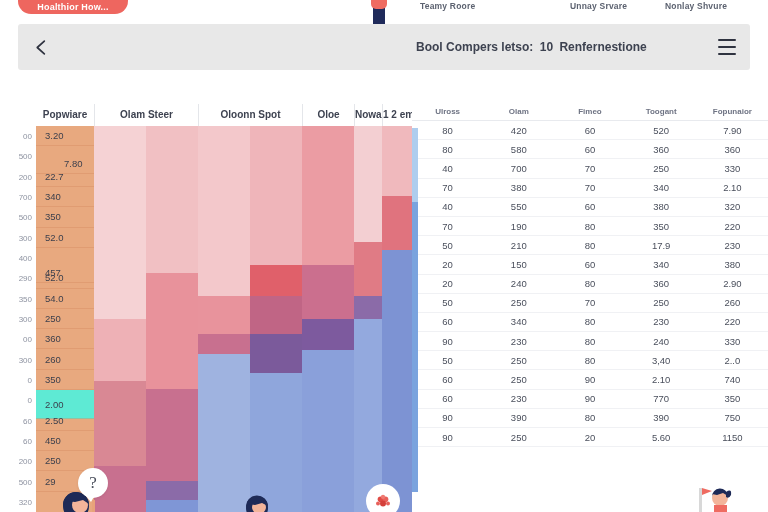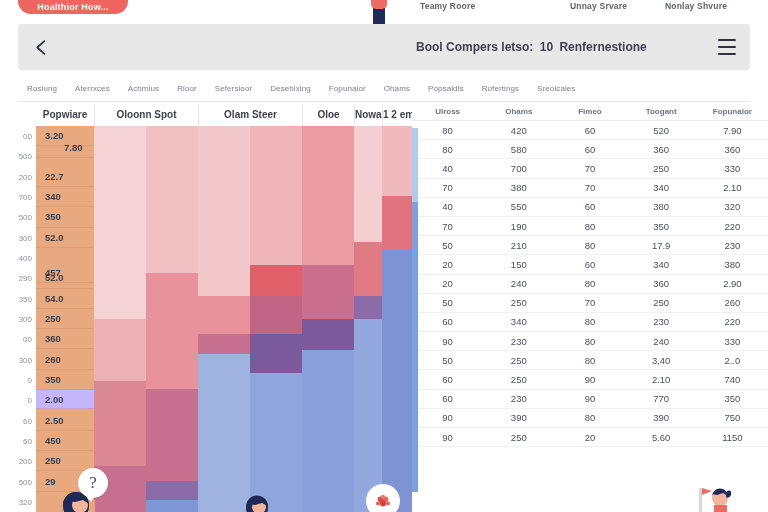--- a/index.html
+++ b/index.html
@@ -111,21 +111,21 @@
   .plot {
     position: absolute; left: 36px; top: 22px; width: 376px; height: 386px;
     display: flex; align-items: flex-end;
   }
   .gridlines { position: absolute; left: 0; top: 0; width: 376px; height: 386px; }
   .gridline { position: absolute; left: 0; width: 376px; height: 1px; background: #eceef1; }
   .col { position: relative; height: 100%; display: flex; flex-direction: column; justify-content: flex-end; }
   .seg { width: 100%; }
   .valrow {
     position: absolute; left: 0; width: 100%;
-    font-size: 9.5px; font-weight: bold; color: #3b3f4c;
+    font-size: 9.5px; font-weight: normal; color: #3b3f4c;
     display: flex; align-items: center; padding-left: 9px;
     border-bottom: 1px solid rgba(214,140,100,.45);
   }
 
   
   .tbl { width: 100%; border-collapse: collapse; table-layout: fixed; }
   .tbl th {
     font-size: 8px; font-weight: bold; color: #6f7484;
     padding: 3px 0 4px 0; text-align: center; white-space: nowrap;
     border-bottom: 1px solid #e8eaee;
@@ -202,39 +202,26 @@
       <span>Renfernestione</span>
     </div>
 
     <div class="hamburger">
       <span></span>
         <span></span>
         <span></span>
     </div>
   </div>
 
-  <div class="filter-row" id="filter-row">
-      <div class="filter-item">Roslung</div>
-      <div class="filter-item">Aterrxces</div>
-      <div class="filter-item">Achmius</div>
-      <div class="filter-item">Rioor</div>
-      <div class="filter-item">Sefersioor</div>
-      <div class="filter-item">Desehlxing</div>
-      <div class="filter-item">Fopunaior</div>
-      <div class="filter-item">Ohams</div>
-      <div class="filter-item">Popsaldls</div>
-      <div class="filter-item">Rofertings</div>
-      <div class="filter-item">Sreolcales</div>
-    </div>
 
   <div class="chart-pane">
     <div class="chart-head" id="chart-head">
         <div class="ch" style="width: 58px;">Popwiare</div>
+        <div class="ch" style="width: 104px;">Olam Steer</div>
         <div class="ch" style="width: 104px;">Oloonn Spot</div>
-        <div class="ch" style="width: 104px;">Olam Steer</div>
         <div class="ch" style="width: 52px;">Oloe</div>
         <div class="ch" style="width: 28px;">Nowah Slone</div>
         <div class="ch" style="width: 30px;">1 2 em Siee</div>
       </div>
     <div class="yaxis" id="yaxis">
         <div class="ytick" style="top: 10.1579px;">00</div>
         <div class="ytick" style="top: 30.4737px;">500</div>
         <div class="ytick" style="top: 50.7895px;">200</div>
         <div class="ytick" style="top: 71.1053px;">700</div>
         <div class="ytick" style="top: 91.4211px;">500</div>
@@ -270,33 +257,33 @@
           <div class="gridline" style="top: 243.789px;"></div>
           <div class="gridline" style="top: 264.105px;"></div>
           <div class="gridline" style="top: 284.421px;"></div>
           <div class="gridline" style="top: 304.737px;"></div>
           <div class="gridline" style="top: 325.053px;"></div>
           <div class="gridline" style="top: 345.368px;"></div>
           <div class="gridline" style="top: 365.684px;"></div>
         </div>
     <div class="col" style="width: 58px; background: rgb(232, 169, 127);">
           <div class="valrow" style="top: 0px; height: 20.3158px;">3.20</div>
-          <div class="valrow" style="top: 12px; height: 20.3158px; padding-left: 28px;">7.80</div>
+          <div class="valrow" style="top: 28px; height: 20.3158px; padding-left: 28px;">7.80</div>
           <div class="valrow" style="top: 40.6316px; height: 20.3158px;">22.7</div>
           <div class="valrow" style="top: 60.9474px; height: 20.3158px;">340</div>
           <div class="valrow" style="top: 81.2632px; height: 20.3158px;">350</div>
           <div class="valrow" style="top: 101.579px; height: 20.3158px;">52.0</div>
           <div class="valrow" style="top: 137px; height: 20.3158px;">457</div>
           <div class="valrow" style="top: 142.211px; height: 20.3158px;">52.0</div>
           <div class="valrow" style="top: 162.526px; height: 20.3158px;">54.0</div>
           <div class="valrow" style="top: 182.842px; height: 20.3158px;">250</div>
           <div class="valrow" style="top: 203.158px; height: 20.3158px;">360</div>
           <div class="valrow" style="top: 223.474px; height: 20.3158px;">260</div>
           <div class="valrow" style="top: 243.789px; height: 20.3158px;">350</div>
-          <div class="valrow" style="top: 264.105px; height: 19px; background: #c4b5fd;">2.00</div>
+          <div class="valrow" style="top: 264.105px; height: 29px; background: #5eead4;">2.00</div>
           <div class="valrow" style="top: 284.421px; height: 20.3158px;">2.50</div>
           <div class="valrow" style="top: 304.737px; height: 20.3158px;">450</div>
           <div class="valrow" style="top: 325.053px; height: 20.3158px;">250</div>
           <div class="valrow" style="top: 345.368px; height: 20.3158px;">29</div>
         </div>
         <div class="col" style="width: 52px;">
           <div class="seg" style="height: 50%; background: rgb(245, 210, 212);"></div>
           <div class="seg" style="height: 16%; background: rgb(238, 177, 182);"></div>
           <div class="seg" style="height: 22%; background: rgb(217, 136, 148);"></div>
           <div class="seg" style="height: 12%; background: rgb(200, 112, 143);"></div>
@@ -349,21 +336,21 @@
       </div>
   </div>
 
   <div class="table-pane">
     <div class="accent accent-a"></div>
     <div class="accent accent-b"></div>
     <table class="tbl">
       <thead>
           <tr id="tbl-head">
             <th>Ulross</th>
-            <th>Ohams</th>
+            <th>Olam</th>
             <th>Fimeo</th>
             <th>Toogant</th>
             <th>Fopunaior</th>
           </tr>
         </thead>
       <tbody id="tbl-body">
           <tr>
             <td class="first">80</td>
             <td>420</td>
             <td>60</td>

